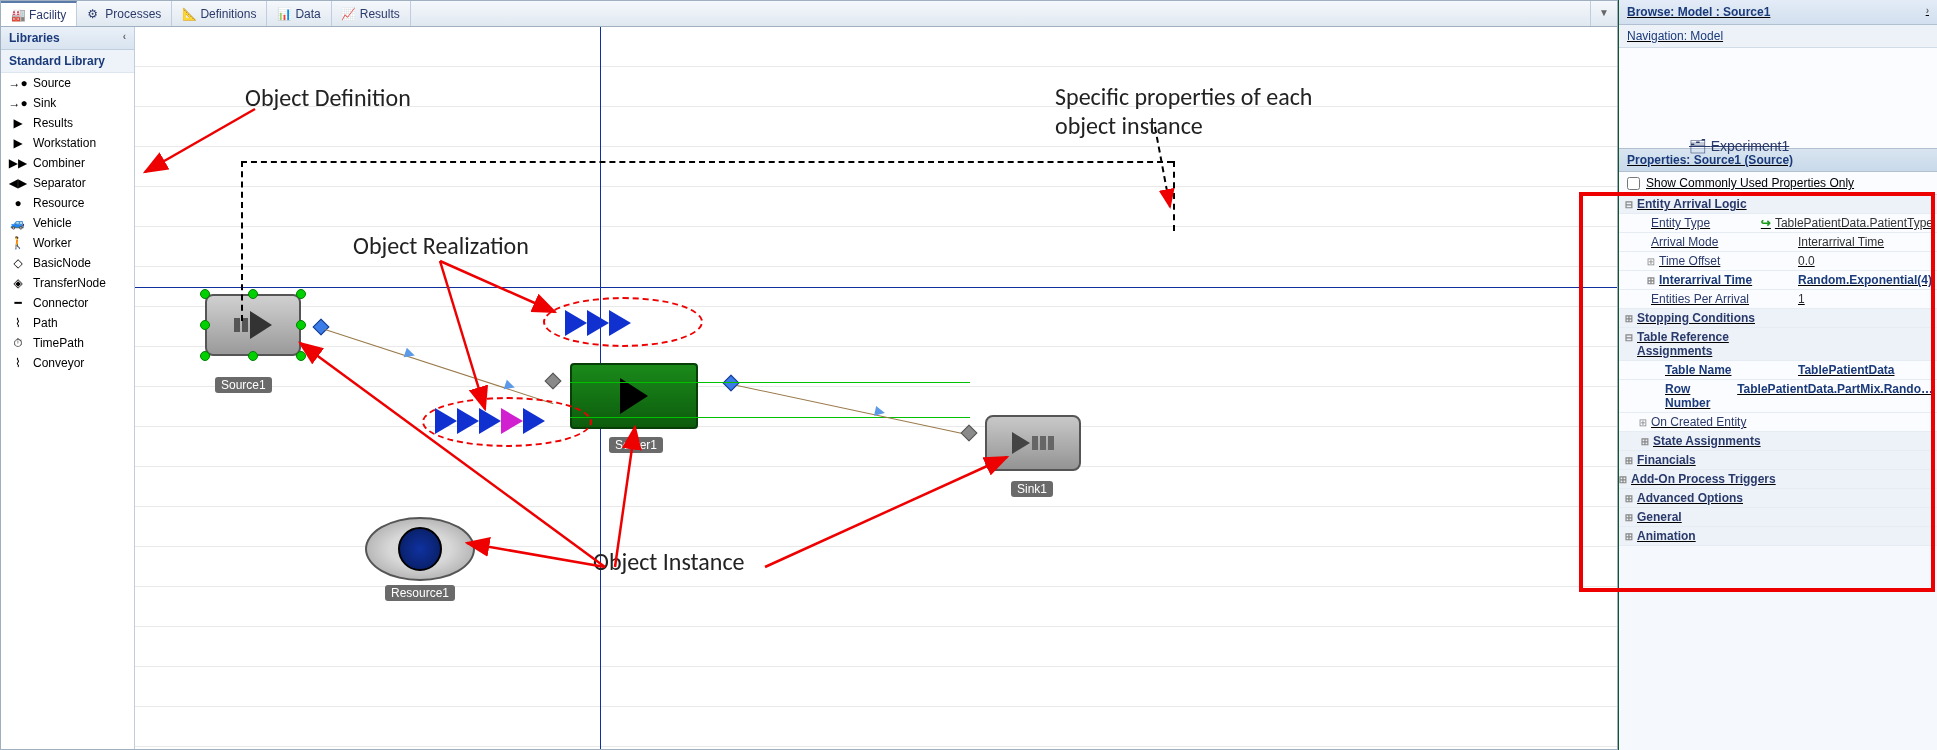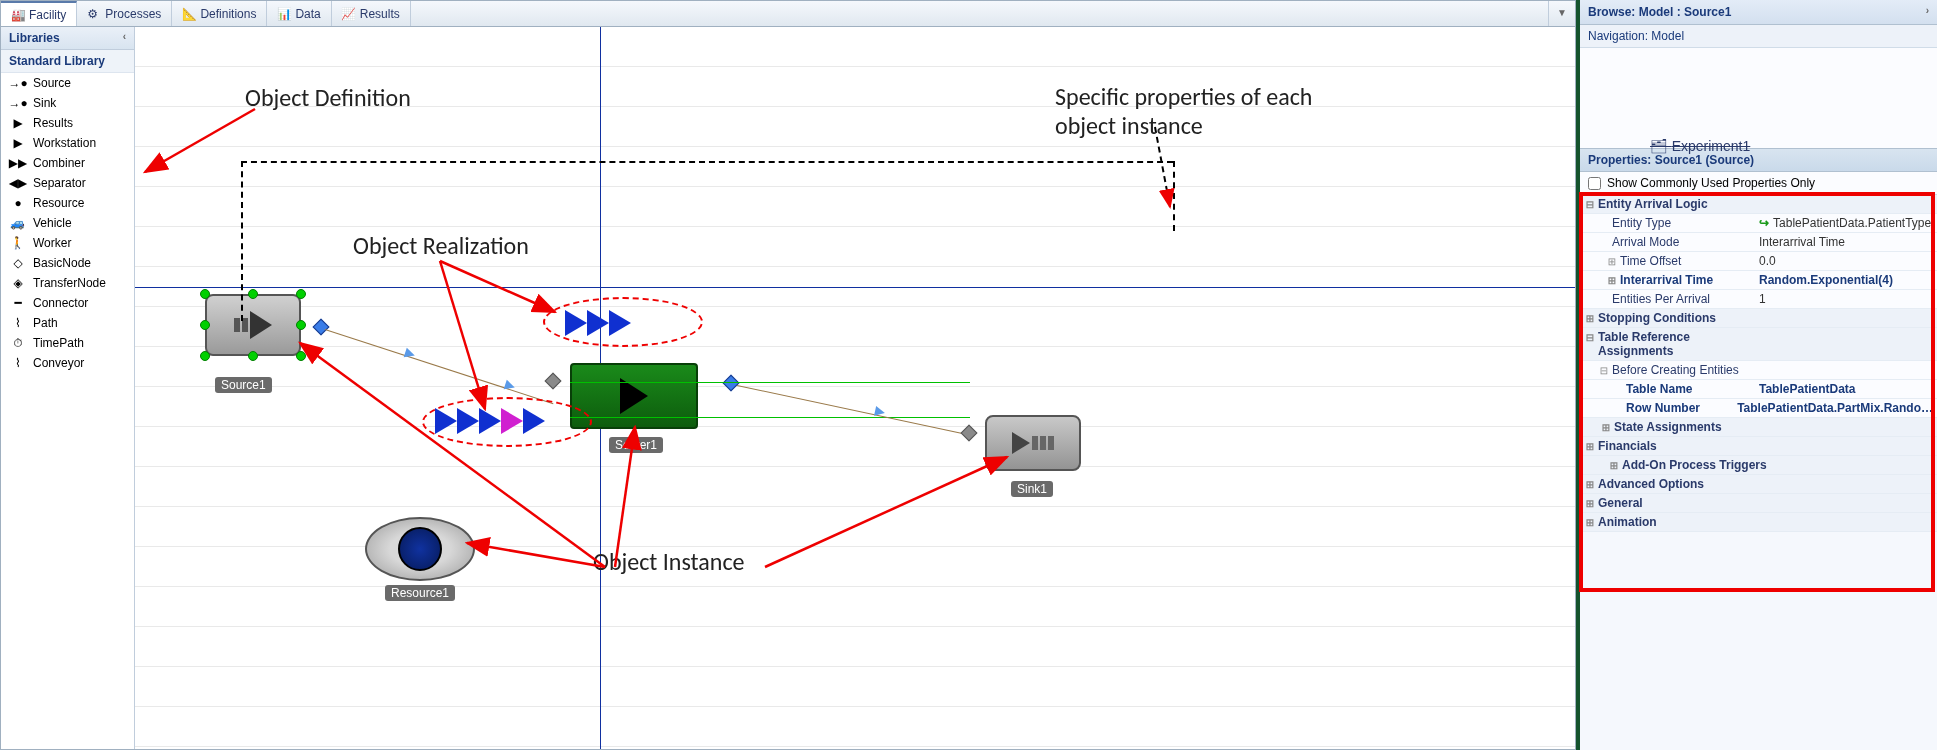--- a/index.html
+++ b/index.html
@@ -11,21 +11,21 @@
 .tab.active { background: #fff; border-top: 2px solid #5a7aaa; }
 .tab-icon { width:14px; height:14px; display:inline-block; }
 .content { flex:1; display:flex; min-height:0; }
 .sidebar { width: 134px; background: #fff; border-right: 1px solid #c0cddc; display:flex; flex-direction:column; }
 .sidebar-header { background: linear-gradient(#eaf0f8, #d8e4f0); padding: 4px 8px; color: #1a3a7a; font-weight: bold; border-bottom:1px solid #c0cddc; display:flex; justify-content:space-between; }
 .section-title { background: #eef3f9; padding:4px 8px; font-weight:bold; color:#1a3a7a; border-bottom:1px solid #dde5ef; }
 .lib-items { flex:1; }
 .lib-item { display:flex; align-items:center; gap:6px; padding:3px 8px; cursor:pointer; }
 .lib-icon { width:18px; height:14px; display:inline-flex; align-items:center; justify-content:center; }
 .canvas { flex:1; position:relative; background: repeating-linear-gradient(#fff,#fff 39px,#e9e9e9 39px,#e9e9e9 40px), repeating-linear-gradient(90deg,#fff,#fff 39px,#e9e9e9 39px,#e9e9e9 40px); overflow:hidden; }
-.right-panel { width: 361px; background:#f5f8fd; border-left:4px solid #14532d; display:flex; flex-direction:column; }
+.right-panel { width: 319px; background:#f5f8fd; border-left:1px solid #14532d; display:flex; flex-direction:column;text-decoration:underline; }
 .panel-header { background: linear-gradient(#e3ecf7,#d3e0ef); padding:5px 8px; color:#1a3a7a; font-weight:bold; border-bottom:1px solid #b0c0d0; display:flex; justify-content:space-between; }
 .panel-sub { padding:4px 8px; color:#1a3a7a; border-bottom:1px solid #d0dce8; background:#edf2f9; }
 .props-header { background:linear-gradient(#d8e4f0,#c9d9ea); padding:4px 8px; color:#1a3a7a; font-weight:bold; border-top:1px solid #b0c0d0; border-bottom:1px solid #b0c0d0; }
 .prop-row { display:flex; border-bottom:1px solid #e5ecf4; background:#fbfcff; }
 .prop-row.section { background:#edf2f9; font-weight:bold; color:#1a3a7a; }
 .prop-key { width: 175px; padding:2px 4px 2px 18px; color:#2a3a6a; }
 .prop-val { flex:1; padding:2px 4px; color:#333; }
 .prop-row.bold .prop-key,.prop-row.bold .prop-val { font-weight:bold; color:#1a3a7a; }
 .prop-row .toggle { width:12px; display:inline-block; text-align:center; color:#888; margin-left:-14px; margin-right:2px; font-size:10px; }
 .checkbox-row { padding:4px 8px; display:flex; align-items:center; gap:6px; border-bottom:1px solid #d0dce8; background:#fbfcff; }
@@ -301,42 +301,42 @@
           <div class="prop-val">1</div>
         </div>
         <div class="prop-row section">
           <div class="prop-key" style="padding-left:18px;"><span class="toggle">⊞</span>Stopping Conditions</div>
           <div class="prop-val"></div>
         </div>
         <div class="prop-row section">
           <div class="prop-key" style="padding-left:18px;"><span class="toggle">⊟</span>Table Reference Assignments</div>
           <div class="prop-val"></div>
         </div>
-        <div class="prop-row">
-          <div class="prop-key" style="padding-left:32px;"><span class="toggle">⊟</span>Before Creating Entities</div>
-          <div class="prop-val"></div>
-        </div>
         <div class="prop-row bold">
           <div class="prop-key" style="padding-left:46px;">Table Name</div>
           <div class="prop-val">TablePatientData</div>
         </div>
         <div class="prop-row bold">
           <div class="prop-key" style="padding-left:46px;">Row Number</div>
           <div class="prop-val">TablePatientData.PartMix.Rando…</div>
         </div>
+        <div class="prop-row">
+          <div class="prop-key" style="padding-left:32px;"><span class="toggle">⊞</span>On Created Entity</div>
+          <div class="prop-val"></div>
+        </div>
         <div class="prop-row section">
           <div class="prop-key" style="padding-left:34px;"><span class="toggle">⊞</span>State Assignments</div>
           <div class="prop-val"></div>
         </div>
         <div class="prop-row section">
           <div class="prop-key" style="padding-left:18px;"><span class="toggle">⊞</span>Financials</div>
           <div class="prop-val"></div>
         </div>
         <div class="prop-row section">
-          <div class="prop-key" style="padding-left:18px;margin-left:24px;"><span class="toggle">⊞</span>Add-On Process Triggers</div>
+          <div class="prop-key" style="padding-left:12px;"><span class="toggle">⊞</span>Add-On Process Triggers</div>
           <div class="prop-val"></div>
         </div>
         <div class="prop-row section">
           <div class="prop-key" style="padding-left:18px;"><span class="toggle">⊞</span>Advanced Options</div>
           <div class="prop-val"></div>
         </div>
         <div class="prop-row section">
           <div class="prop-key" style="padding-left:18px;"><span class="toggle">⊞</span>General</div>
           <div class="prop-val"></div>
         </div>

